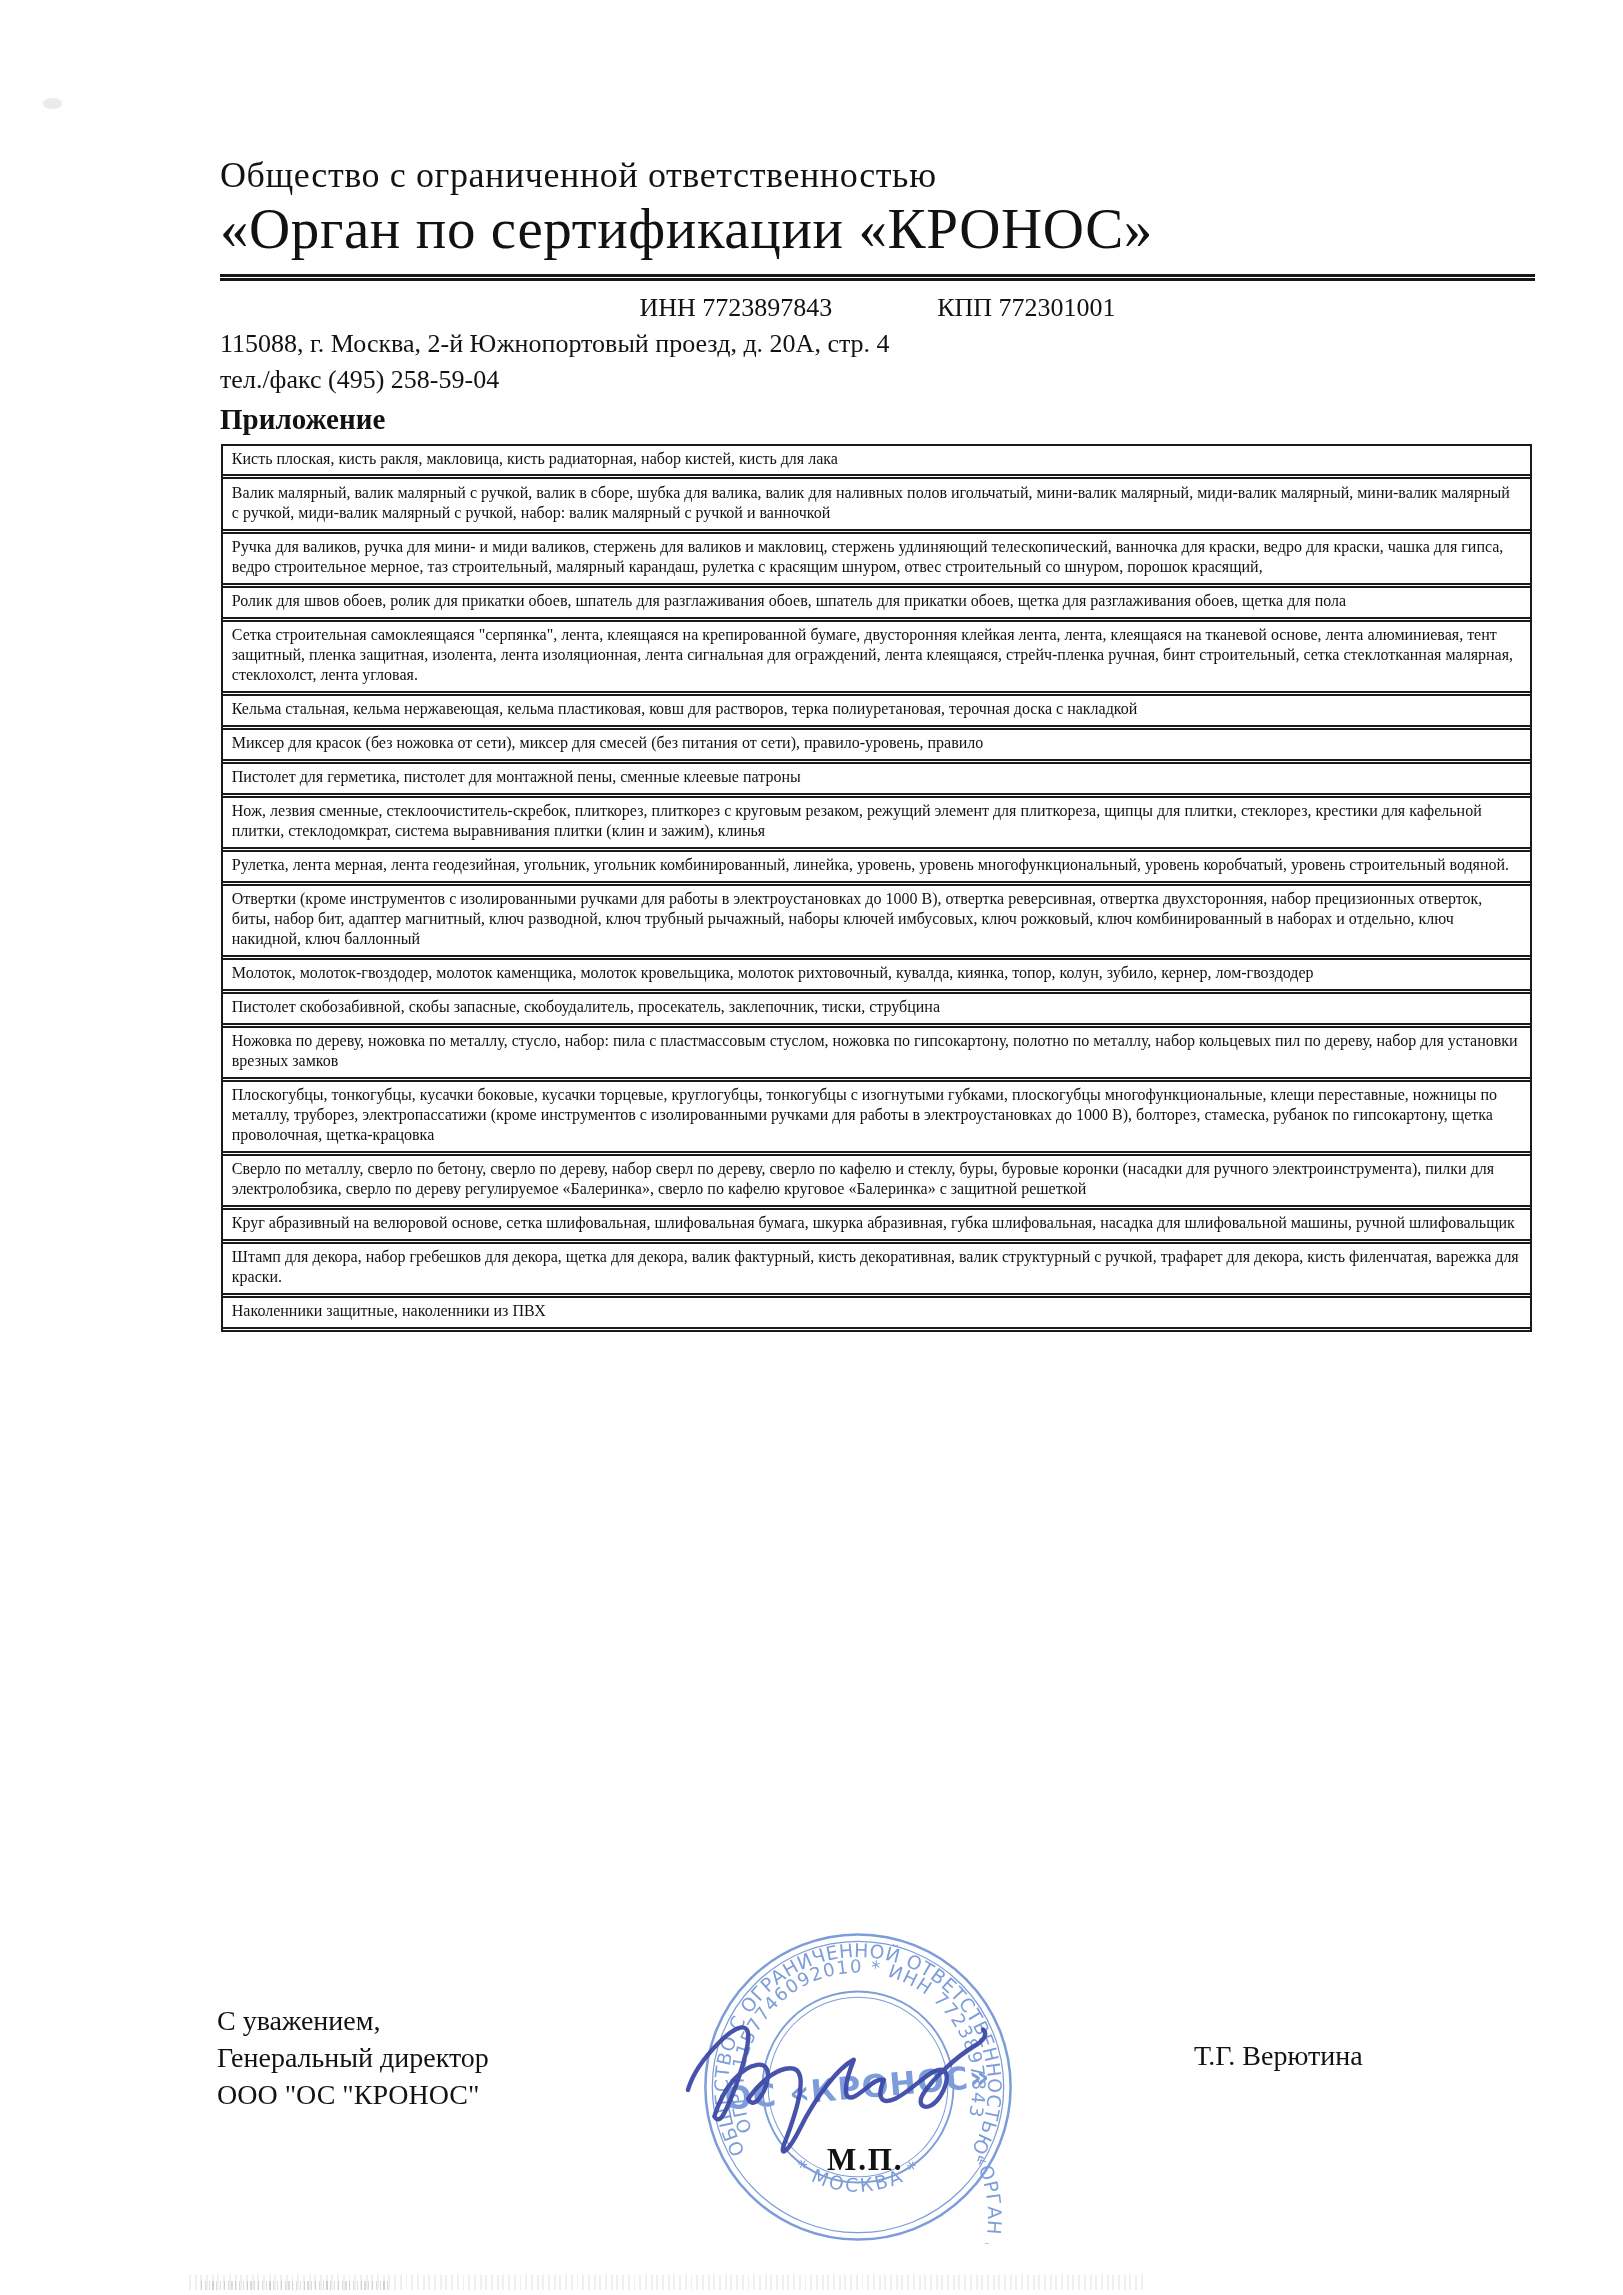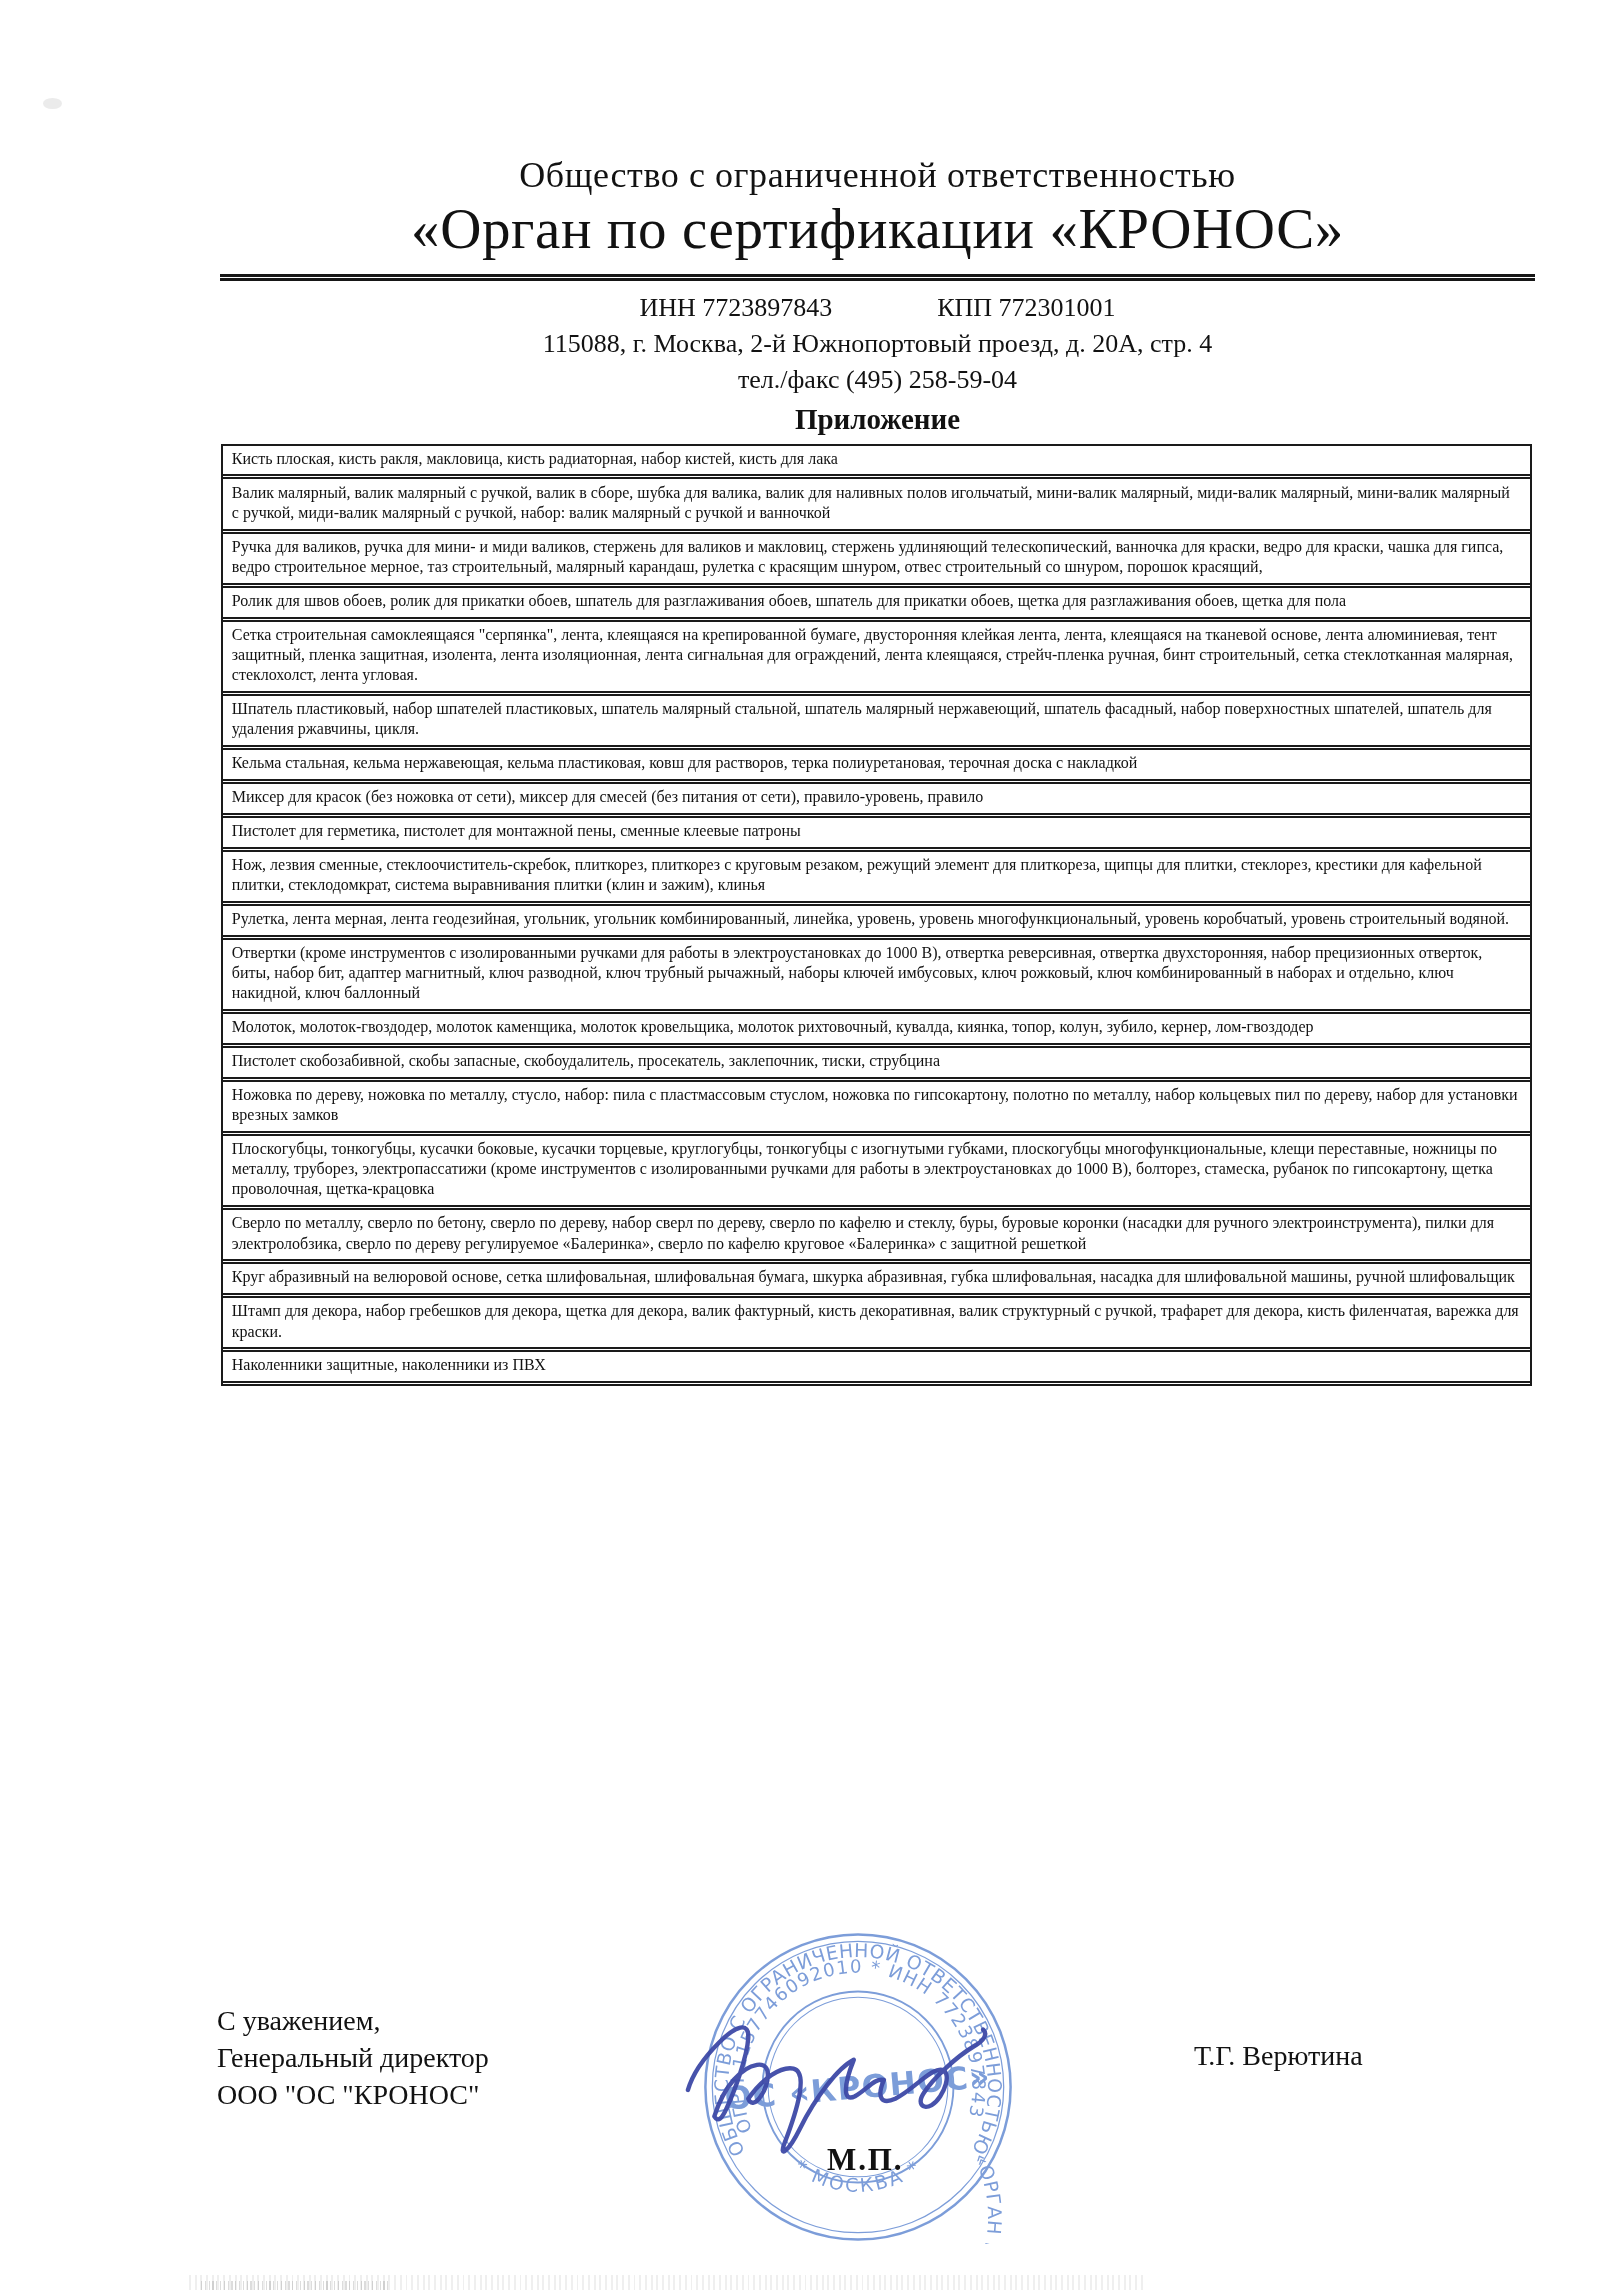--- a/index.html
+++ b/index.html
@@ -8,21 +8,21 @@
     width:1623px;height:2295px;
     background:#ffffff;
     font-family:"Liberation Serif","DejaVu Serif",serif;
     color:#121212;
     overflow:hidden;
   }
   
   .letterhead{
     width:1315px;
     margin:155px 0 0 220px;
-    text-align:center;
+    text-align:left;
     font-family:Liberation Serif, serif;
   }
   .org-type{font-size:36px;line-height:1.15;letter-spacing:0.6px;}
   .org-name{font-size:57px;line-height:1.12;margin-top:1px;letter-spacing:0.6px;}
   .head-rule{
     margin-top:12.6px;height:7px;
     background:linear-gradient(#161616 0 3.1px,#ffffff 3.1px 4.4px,#161616 4.4px 7px);
   }
   .ids-row{
     display:flex;justify-content:center;gap:105px;
@@ -99,21 +99,20 @@
     <div class="phone-line">тел./факс (495) 258-59-04</div>
     <div class="appendix-title">Приложение</div>
   </header>
 
   <div class="ptable" id="rows">
       <div class="trow">Кисть плоская, кисть ракля, макловица, кисть радиаторная, набор кистей, кисть для лака</div>
       <div class="trow">Валик малярный, валик малярный с ручкой, валик в сборе, шубка для валика, валик для наливных полов игольчатый, мини-валик малярный, миди-валик малярный, мини-валик малярный с ручкой, миди-валик малярный с ручкой, набор: валик малярный с ручкой и ванночкой</div>
       <div class="trow">Ручка для валиков, ручка для мини- и миди валиков, стержень для валиков и макловиц, стержень удлиняющий телескопический, ванночка для краски, ведро для краски, чашка для гипса, ведро строительное мерное, таз строительный, малярный карандаш, рулетка с красящим шнуром, отвес строительный со шнуром, порошок красящий,</div>
       <div class="trow">Ролик для швов обоев, ролик для прикатки обоев, шпатель для разглаживания обоев, шпатель для прикатки обоев, щетка для разглаживания обоев, щетка для пола</div>
       <div class="trow">Сетка строительная самоклеящаяся "серпянка", лента, клеящаяся на крепированной бумаге, двусторонняя клейкая лента, лента, клеящаяся на тканевой основе, лента алюминиевая, тент защитный, пленка защитная, изолента, лента изоляционная, лента сигнальная для ограждений, лента клеящаяся, стрейч-пленка ручная, бинт строительный, сетка стеклотканная малярная, стеклохолст, лента угловая.</div>
-      <div class="trow">Шпатель пластиковый, набор шпателей пластиковых, шпатель малярный стальной, шпатель малярный нержавеющий, шпатель фасадный, набор поверхностных шпателей, шпатель для удаления ржавчины, цикля.</div>
       <div class="trow">Кельма стальная, кельма нержавеющая, кельма пластиковая, ковш для растворов, терка полиуретановая, терочная доска с накладкой</div>
       <div class="trow">Миксер для красок (без ножовка от сети), миксер для смесей (без питания от сети), правило-уровень, правило</div>
       <div class="trow">Пистолет для герметика, пистолет для монтажной пены, сменные клеевые патроны</div>
       <div class="trow">Нож, лезвия сменные, стеклоочиститель-скребок, плиткорез, плиткорез с круговым резаком, режущий элемент для плиткореза, щипцы для плитки, стеклорез, крестики для кафельной плитки, стеклодомкрат, система выравнивания плитки (клин и зажим), клинья</div>
       <div class="trow">Рулетка, лента мерная, лента геодезийная, угольник, угольник комбинированный, линейка, уровень, уровень многофункциональный, уровень коробчатый, уровень строительный водяной.</div>
       <div class="trow">Отвертки (кроме инструментов с изолированными ручками для работы в электроустановках до 1000 В), отвертка реверсивная, отвертка двухсторонняя, набор прецизионных отверток, биты, набор бит, адаптер магнитный, ключ разводной, ключ трубный рычажный, наборы ключей имбусовых, ключ рожковый, ключ комбинированный в наборах и отдельно, ключ накидной, ключ баллонный</div>
       <div class="trow">Молоток, молоток-гвоздодер, молоток каменщика, молоток кровельщика, молоток рихтовочный, кувалда, киянка, топор, колун, зубило, кернер, лом-гвоздодер</div>
       <div class="trow">Пистолет скобозабивной, скобы запасные, скобоудалитель, просекатель, заклепочник, тиски, струбцина</div>
       <div class="trow">Ножовка по дереву, ножовка по металлу, стусло, набор: пила с пластмассовым стуслом, ножовка по гипсокартону, полотно по металлу, набор кольцевых пил по дереву, набор для установки врезных замков</div>
       <div class="trow">Плоскогубцы, тонкогубцы, кусачки боковые, кусачки торцевые, круглогубцы, тонкогубцы с изогнутыми губками, плоскогубцы многофункциональные, клещи переставные, ножницы по металлу, труборез, электропассатижи (кроме инструментов с изолированными ручками для работы в электроустановках до 1000 В), болторез, стамеска, рубанок по гипсокартону, щетка проволочная, щетка-крацовка</div>

